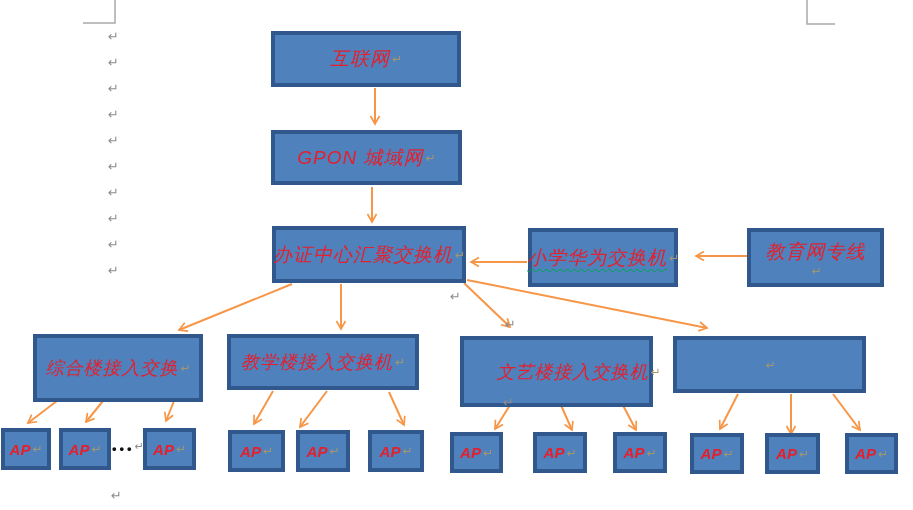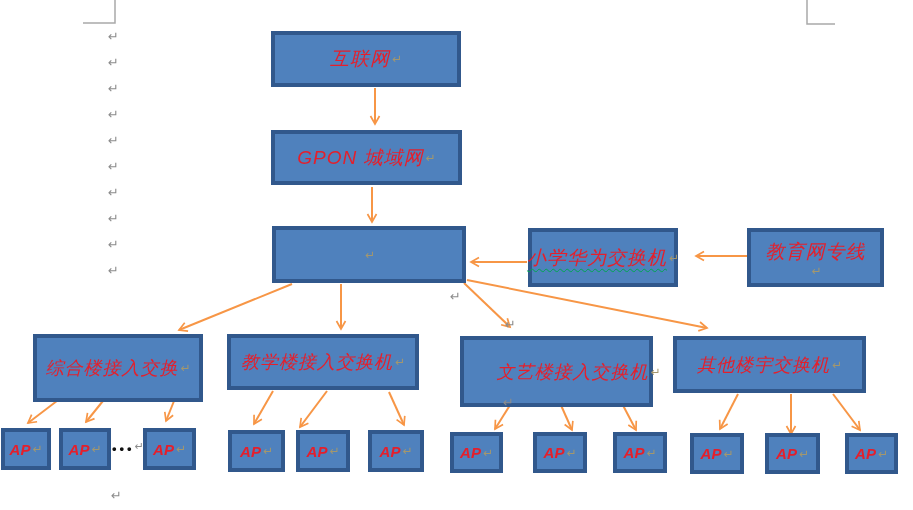--- a/index.html
+++ b/index.html
@@ -64,20 +64,21 @@
   <div id="nodes-layer">
       <div class="node switch" style="left: 271px; top: 31px; width: 190px; height: 56px;">
         <span class="nlabel">互联网</span>
         <span class="pilcrow">↵</span>
       </div>
       <div class="node switch" style="left: 271px; top: 130px; width: 191px; height: 55px;">
         <span class="nlabel">GPON 城域网</span>
         <span class="pilcrow">↵</span>
       </div>
       <div class="node switch" style="left: 272px; top: 226px; width: 194px; height: 57px;">
+        <span class="nlabel">办证中心汇聚交换机</span>
         <span class="pilcrow">↵</span>
       </div>
       <div class="node switch" style="left: 528px; top: 228px; width: 150px; height: 59px;">
         <span class="nlabel misspelled">小学华为交换机</span>
         <span class="pilcrow">↵</span>
       </div>
       <div class="node switch" style="left: 747px; top: 228px; width: 137px; height: 59px; flex-direction: column;">
         <span class="nlabel">教育网专线</span>
         <span class="pilcrow">↵</span>
       </div>
@@ -87,21 +88,20 @@
       </div>
       <div class="node switch2" style="left: 227px; top: 334px; width: 192px; height: 56px;">
         <span class="nlabel">教学楼接入交换机</span>
         <span class="pilcrow">↵</span>
       </div>
       <div class="node switch2" style="left: 460px; top: 336px; width: 193px; height: 71px; padding-left: 44px;">
         <span class="nlabel">文艺楼接入交换机</span>
         <span class="pilcrow">↵</span>
       </div>
       <div class="node switch2" style="left: 673px; top: 336px; width: 193px; height: 57px;">
-        <span class="nlabel">其他楼宇交换机</span>
         <span class="pilcrow">↵</span>
       </div>
       <div class="node ap" style="left: 1px; top: 428px; width: 50px; height: 42px;">
         <span class="nlabel">AP</span>
         <span class="pilcrow">↵</span>
       </div>
       <div class="node ap" style="left: 59px; top: 428px; width: 52px; height: 42px;">
         <span class="nlabel">AP</span>
         <span class="pilcrow">↵</span>
       </div>

